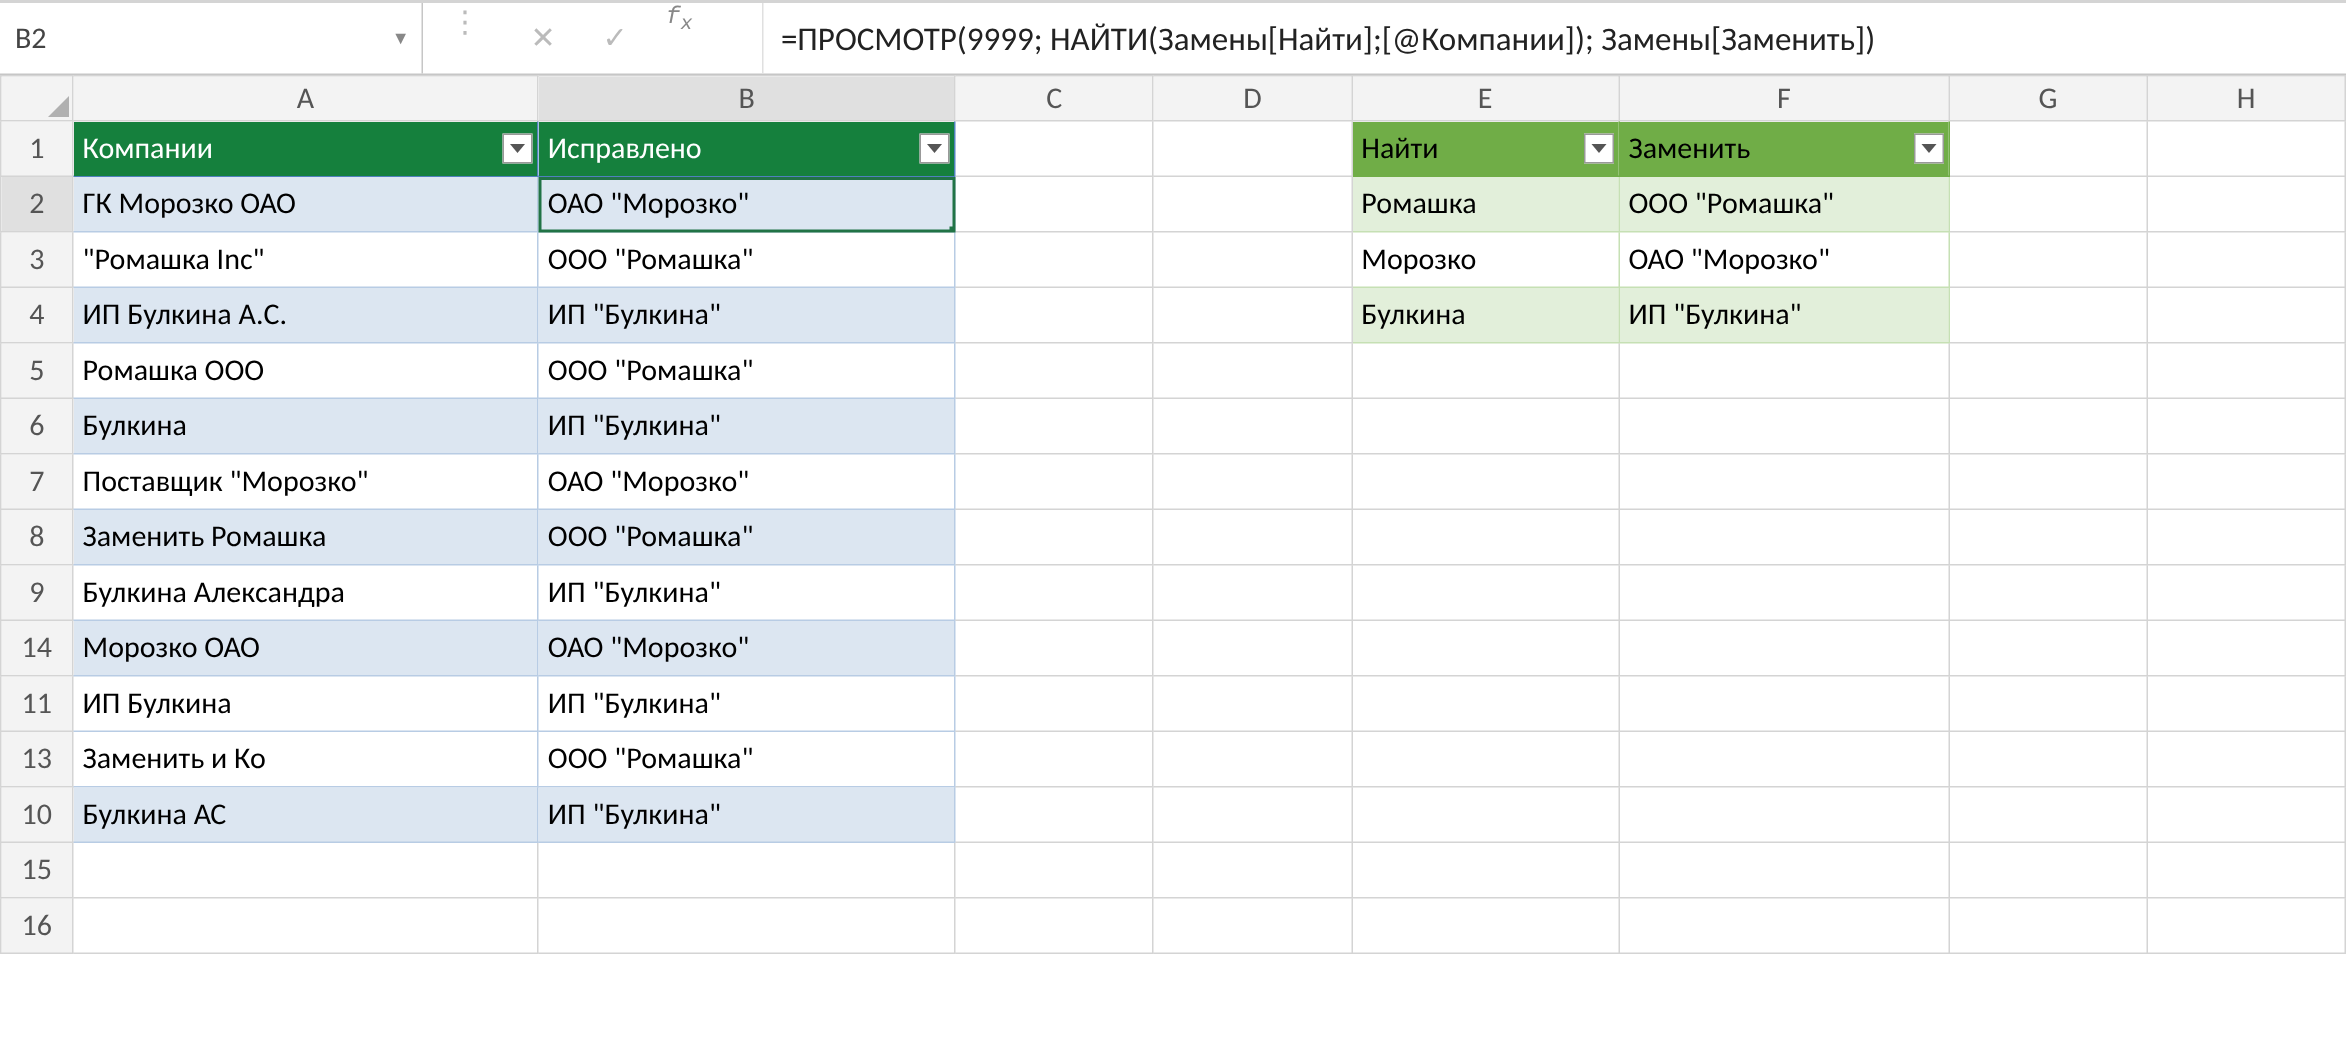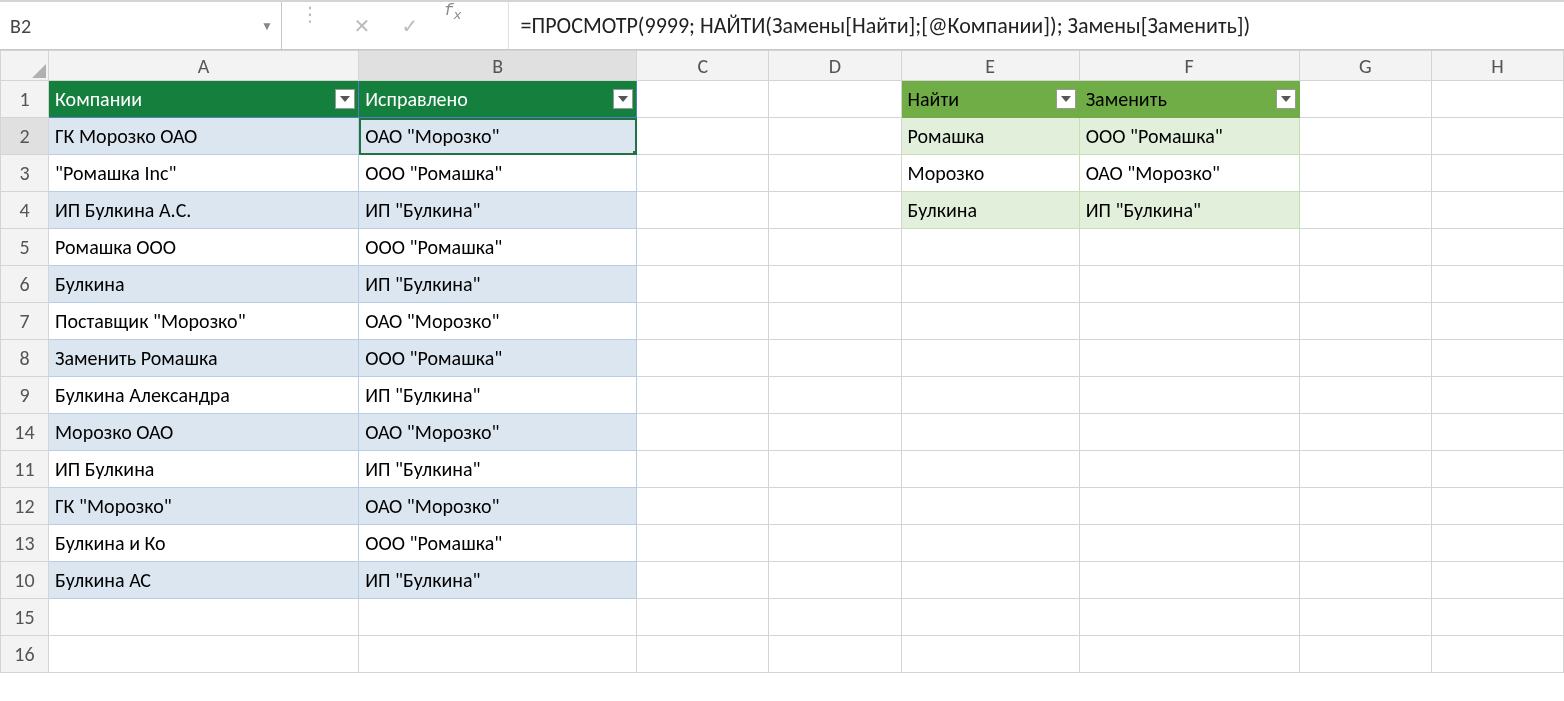--- a/index.html
+++ b/index.html
@@ -326,33 +326,22 @@
           <td class="cA tbl1-cell tbl1-row-odd"><span>ИП Булкина</span></td>
           <td class="cB tbl1-cell tbl1-row-odd"><span>ИП "Булкина"</span></td>
           <td class="cC"></td>
           <td class="cD"></td>
           <td class="cE"></td>
           <td class="cF"></td>
           <td class="cG"></td>
           <td class="cH"></td>
         </tr>
         <tr>
-          <td class="rowhdr">12</td>
-          <td class="cA tbl1-cell tbl1-row-even"><span>ГК "Морозко"</span></td>
-          <td class="cB tbl1-cell tbl1-row-even"><span>ОАО "Морозко"</span></td>
-          <td class="cC"></td>
-          <td class="cD"></td>
-          <td class="cE"></td>
-          <td class="cF"></td>
-          <td class="cG"></td>
-          <td class="cH"></td>
-        </tr>
-        <tr>
           <td class="rowhdr">13</td>
-          <td class="cA tbl1-cell tbl1-row-odd"><span>Булкина и Ко</span></td>
+          <td class="cA tbl1-cell tbl1-row-odd"><span>Заменить и Ко</span></td>
           <td class="cB tbl1-cell tbl1-row-odd"><span>ООО "Ромашка"</span></td>
           <td class="cC"></td>
           <td class="cD"></td>
           <td class="cE"></td>
           <td class="cF"></td>
           <td class="cG"></td>
           <td class="cH"></td>
         </tr>
         <tr>
           <td class="rowhdr">10</td>

